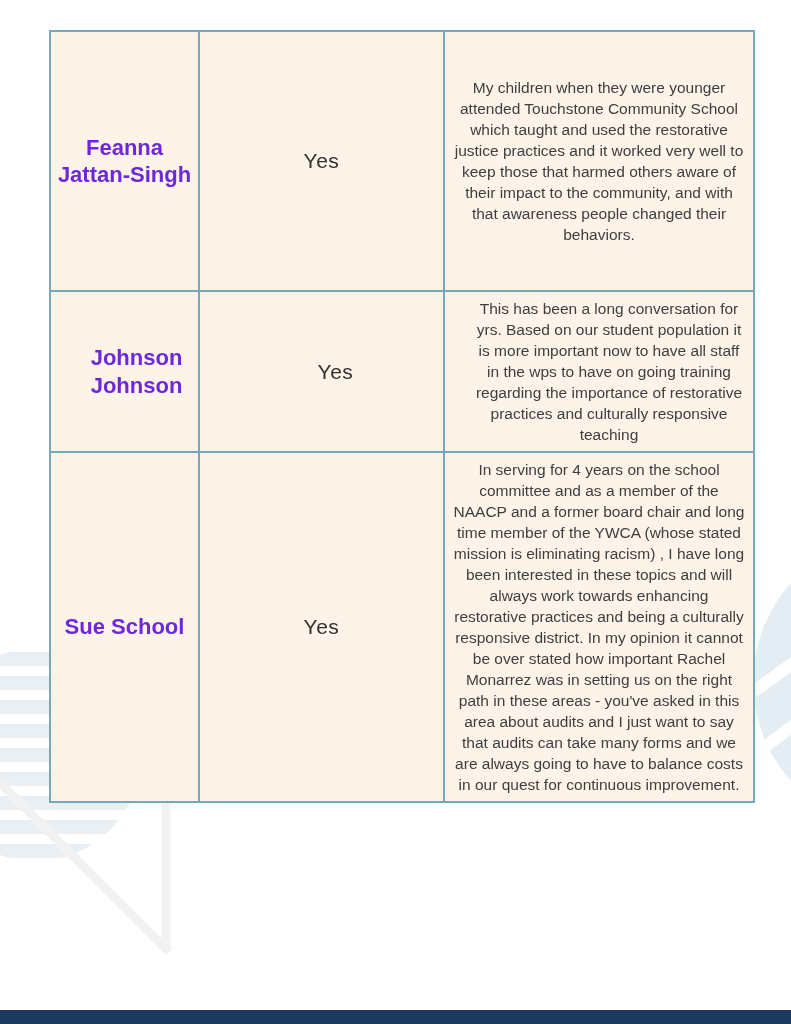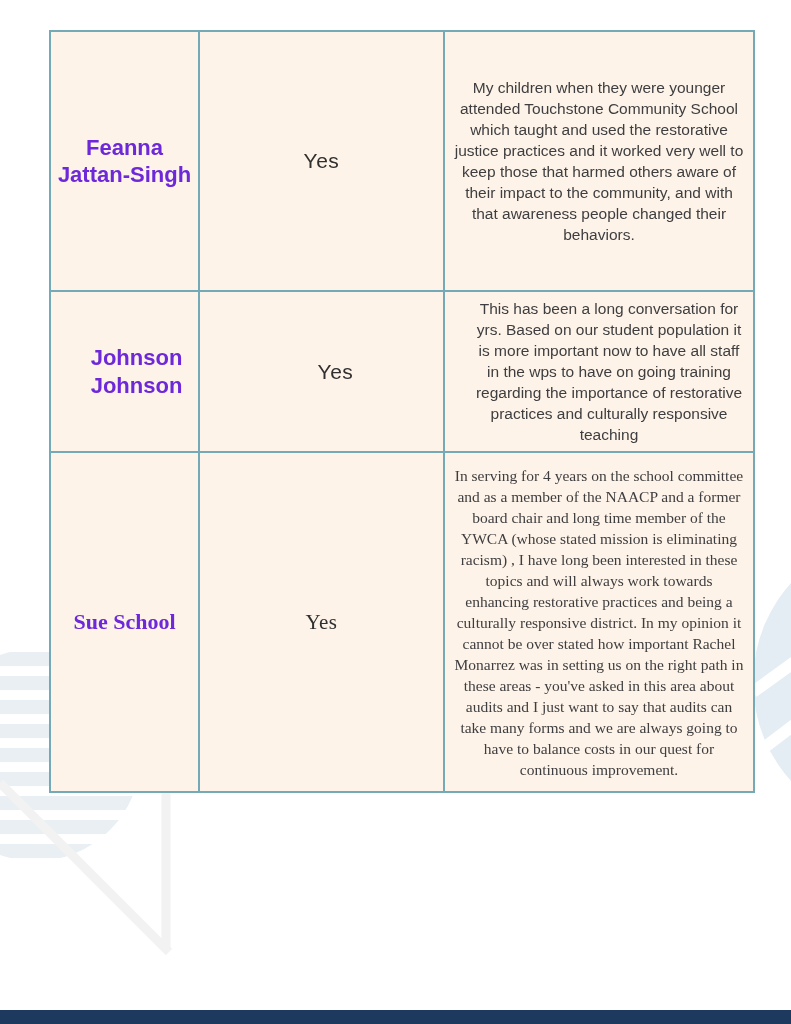--- a/index.html
+++ b/index.html
@@ -34,21 +34,21 @@
     background: #fdf3e8;
     vertical-align: middle;
     text-align: center;
   }
   col.c-name   { width: 149px; }
   col.c-answer { width: 245px; }
   col.c-resp   { width: 310px; }
 
   tr.row-1 td { height: 260px; }
   tr.row-2 td { height: 160px; padding-left: 28px; }
-  tr.row-3 td { height: 340px; font-family: Liberation Serif, serif; }
+  tr.row-3 td { height: 340px; }
 
   td.name-cell {
     font-weight: bold;
     font-size: 22px;
     line-height: 1.25;
     color: #6d28d9;
     padding: 2px 4px;
   }
   td.answer-cell {
     font-size: 21px;

